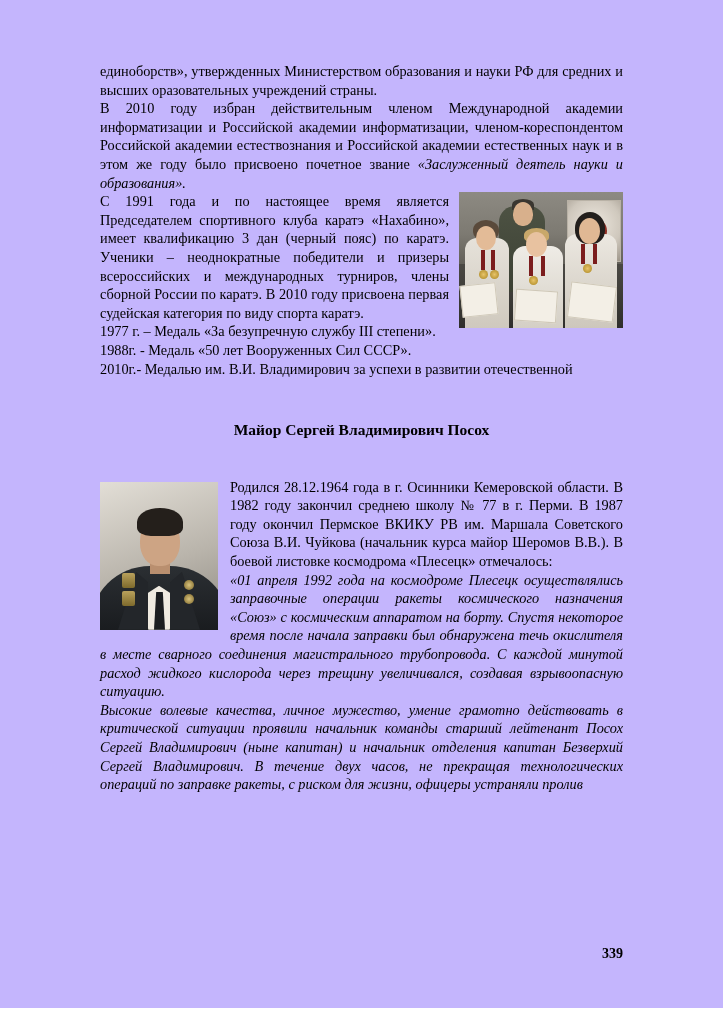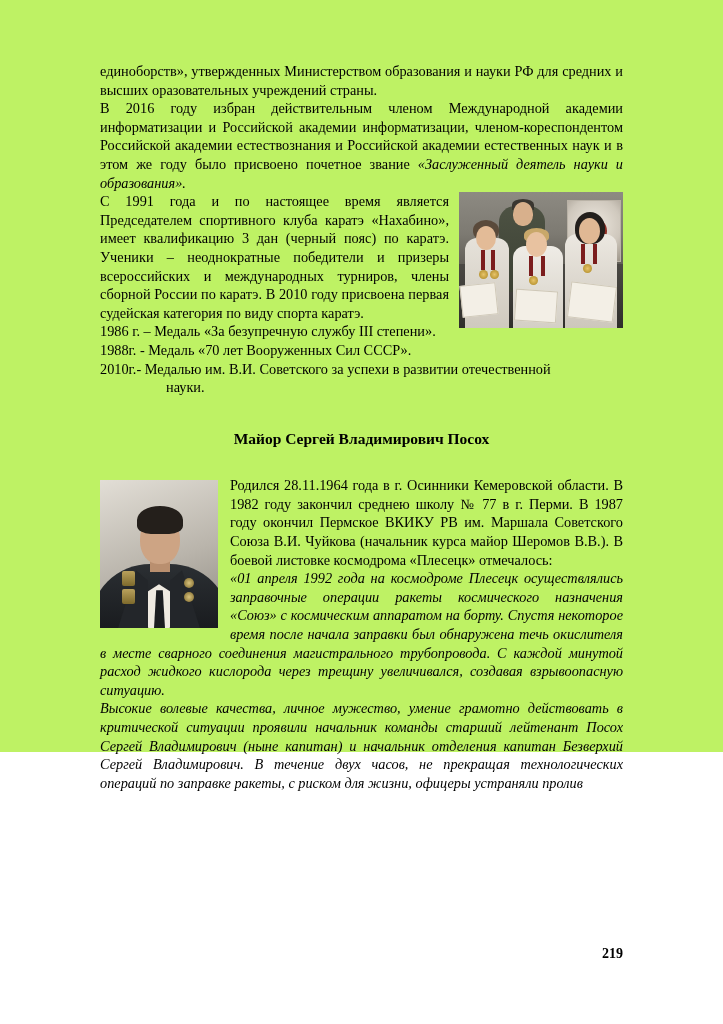--- a/index.html
+++ b/index.html
@@ -12,22 +12,22 @@
     height: 1024px;
     position: relative;
     font-family: "Liberation Serif", serif;
     color: #000000;
     overflow: hidden;
   }
   .page {
     position: absolute;
     left: 0; top: 0;
     width: 723px;
-    height: 752px;
-    background: #bef264;
+    height: 1008px;
+    background: #c4b5fd;
   }
   .content {
     position: absolute;
     left: 100px;
     top: 62px;
     width: 523px;
   }
   p {
     margin: 0;
     font-size: 14.3px;
@@ -204,21 +204,21 @@
   .badge-round {
     position: absolute;
     width: 10px; height: 10px; border-radius: 50%;
     background: radial-gradient(circle,#d8c27c 0%, #7c662a 100%);
   }
 
   .title {
     text-align: center;
     font-weight: bold;
     font-size: 15.5px;
-    margin: 6px;
+    margin: 16px;
   }
   .page-num {
     position: absolute;
     right: 100px;
     top: 946px;
     font-size: 14px;
     font-weight: bold;
   }
   .spacer-xl { height: 27px; }
   .spacer-l { height: 22px; }
@@ -226,21 +226,21 @@
   .clearfix::after { content:""; display:block; clear:both; }
 </style>
 </head>
 <body>
 
 <div class="page">
   <div class="content">
 
     <p>единоборств», утвержденных Министерством образования и науки РФ для средних и высших оразовательных учреждений страны.</p>
 
-    <p><span>В 2016 году избран действительным членом Международной академии информатизации и Российской академии информатизации, членом-кореспондентом Российской академии естествознания и Российской академии естественных наук и в этом же году было присвоено почетное звание </span><span class="italic">«Заслуженный деятель науки и образования».</span></p>
+    <p><span>В 2010 году избран действительным членом Международной академии информатизации и Российской академии информатизации, членом-кореспондентом Российской академии естествознания и Российской академии естественных наук и в этом же году было присвоено почетное звание </span><span class="italic">«Заслуженный деятель науки и образования».</span></p>
 
 
     <div class="photo1">
       <div class="p1-wall"></div>
       <div class="p1-wall2"></div>
       <div class="p1-banner"></div>
       <div class="p1-man"></div>
       <div class="p1-man-hair"></div>
       <div class="p1-man-head"></div>
 
@@ -266,24 +266,23 @@
       <div class="p1-girl-r-head"></div>
       <div class="ribbon" style="left:122px;top:52px;"></div>
       <div class="ribbon" style="left:134px;top:52px;"></div>
       <div class="medal" style="left:124px;top:72px;"></div>
       <div class="p1-doc" style="left:110px;top:92px;width:44px;height:34px;transform:rotate(7deg);"></div>
     </div>
 
     <p>С 1991 года и по настоящее время является Председателем спортивного клуба каратэ «Нахабино», имеет квалификацию 3 дан (черный пояс) по каратэ. Ученики – неоднократные победители и призеры всероссийских и международных турниров, члены сборной России по каратэ. В 2010 году присвоена первая судейская категория по виду спорта каратэ.</p>
 
 
-    <p class="award-line">1986 г. – Медаль «За безупречную службу III степени».</p>
-    <p class="award-line">1988г. -  Медаль «70 лет Вооруженных Сил СССР».</p>
-    <p class="award-line">2010г.- Медалью им. В.И. Советского за успехи в развитии отечественной</p>
-    <p class="award-line" style="padding-left:66px;">науки.</p>
+    <p class="award-line">1977 г. – Медаль «За безупречную службу III степени».</p>
+    <p class="award-line">1988г. -  Медаль «50 лет Вооруженных Сил СССР».</p>
+    <p class="award-line">2010г.- Медалью им. В.И. Владимирович за успехи в развитии отечественной</p>
 
     <div class="spacer-xl"></div>
 
     <p class="title">Майор Сергей Владимирович Посох</p>
 
     <div class="spacer-l"></div>
 
     <div class="photo2">
       <div class="p2-bg"></div>
       <div class="p2-shoulders"></div>
@@ -293,24 +292,24 @@
       <div class="p2-lapel-r"></div>
       <div class="p2-neck"></div>
       <div class="p2-head"></div>
       <div class="p2-hair"></div>
       <div class="badge" style="left:22px;bottom:42px;width:13px;height:15px;"></div>
       <div class="badge" style="left:22px;bottom:24px;width:13px;height:15px;"></div>
       <div class="badge-round" style="right:24px;bottom:40px;"></div>
       <div class="badge-round" style="right:24px;bottom:26px;"></div>
     </div>
 
-    <p>Родился 28.11.1964 года в г. Осинники Кемеровской области.     В 1982 году закончил среднею школу № 77 в     г. Перми. В 1987 году окончил Пермское ВКИКУ РВ им. Маршала Советского Союза В.И. Чуйкова (начальник курса майор Шеромов В.В.).  В  боевой  листовке  космодрома  «Плесецк»  отмечалось:</p>
+    <p>Родился 28.12.1964 года в г. Осинники Кемеровской области.     В 1982 году закончил среднею школу № 77 в     г. Перми. В 1987 году окончил Пермское ВКИКУ РВ им. Маршала Советского Союза В.И. Чуйкова (начальник курса майор Шеромов В.В.).  В  боевой  листовке  космодрома  «Плесецк»  отмечалось:</p>
 
     <p class="italic">«01 апреля 1992 года на космодроме Плесецк осуществлялись заправочные операции ракеты космического назначения «Союз» с космическим аппаратом на борту. Спустя некоторое время после начала заправки был обнаружена течь окислителя в месте сварного соединения магистрального трубопровода. С каждой минутой расход жидкого кислорода через трещину увеличивался, создавая взрывоопасную ситуацию.</p>
 
     <div class="clearfix"></div>
 
     <p class="italic">Высокие волевые качества, личное мужество, умение грамотно действовать в критической ситуации проявили начальник команды старший лейтенант Посох Сергей Владимирович (ныне капитан) и начальник отделения капитан Безверхий Сергей Владимирович. В течение двух часов, не прекращая технологических операций по заправке ракеты, с риском для жизни, офицеры устраняли пролив</p>
 
   </div>
 
-  <div class="page-num">219</div>
+  <div class="page-num">339</div>
 </div>
 
 </body></html>

